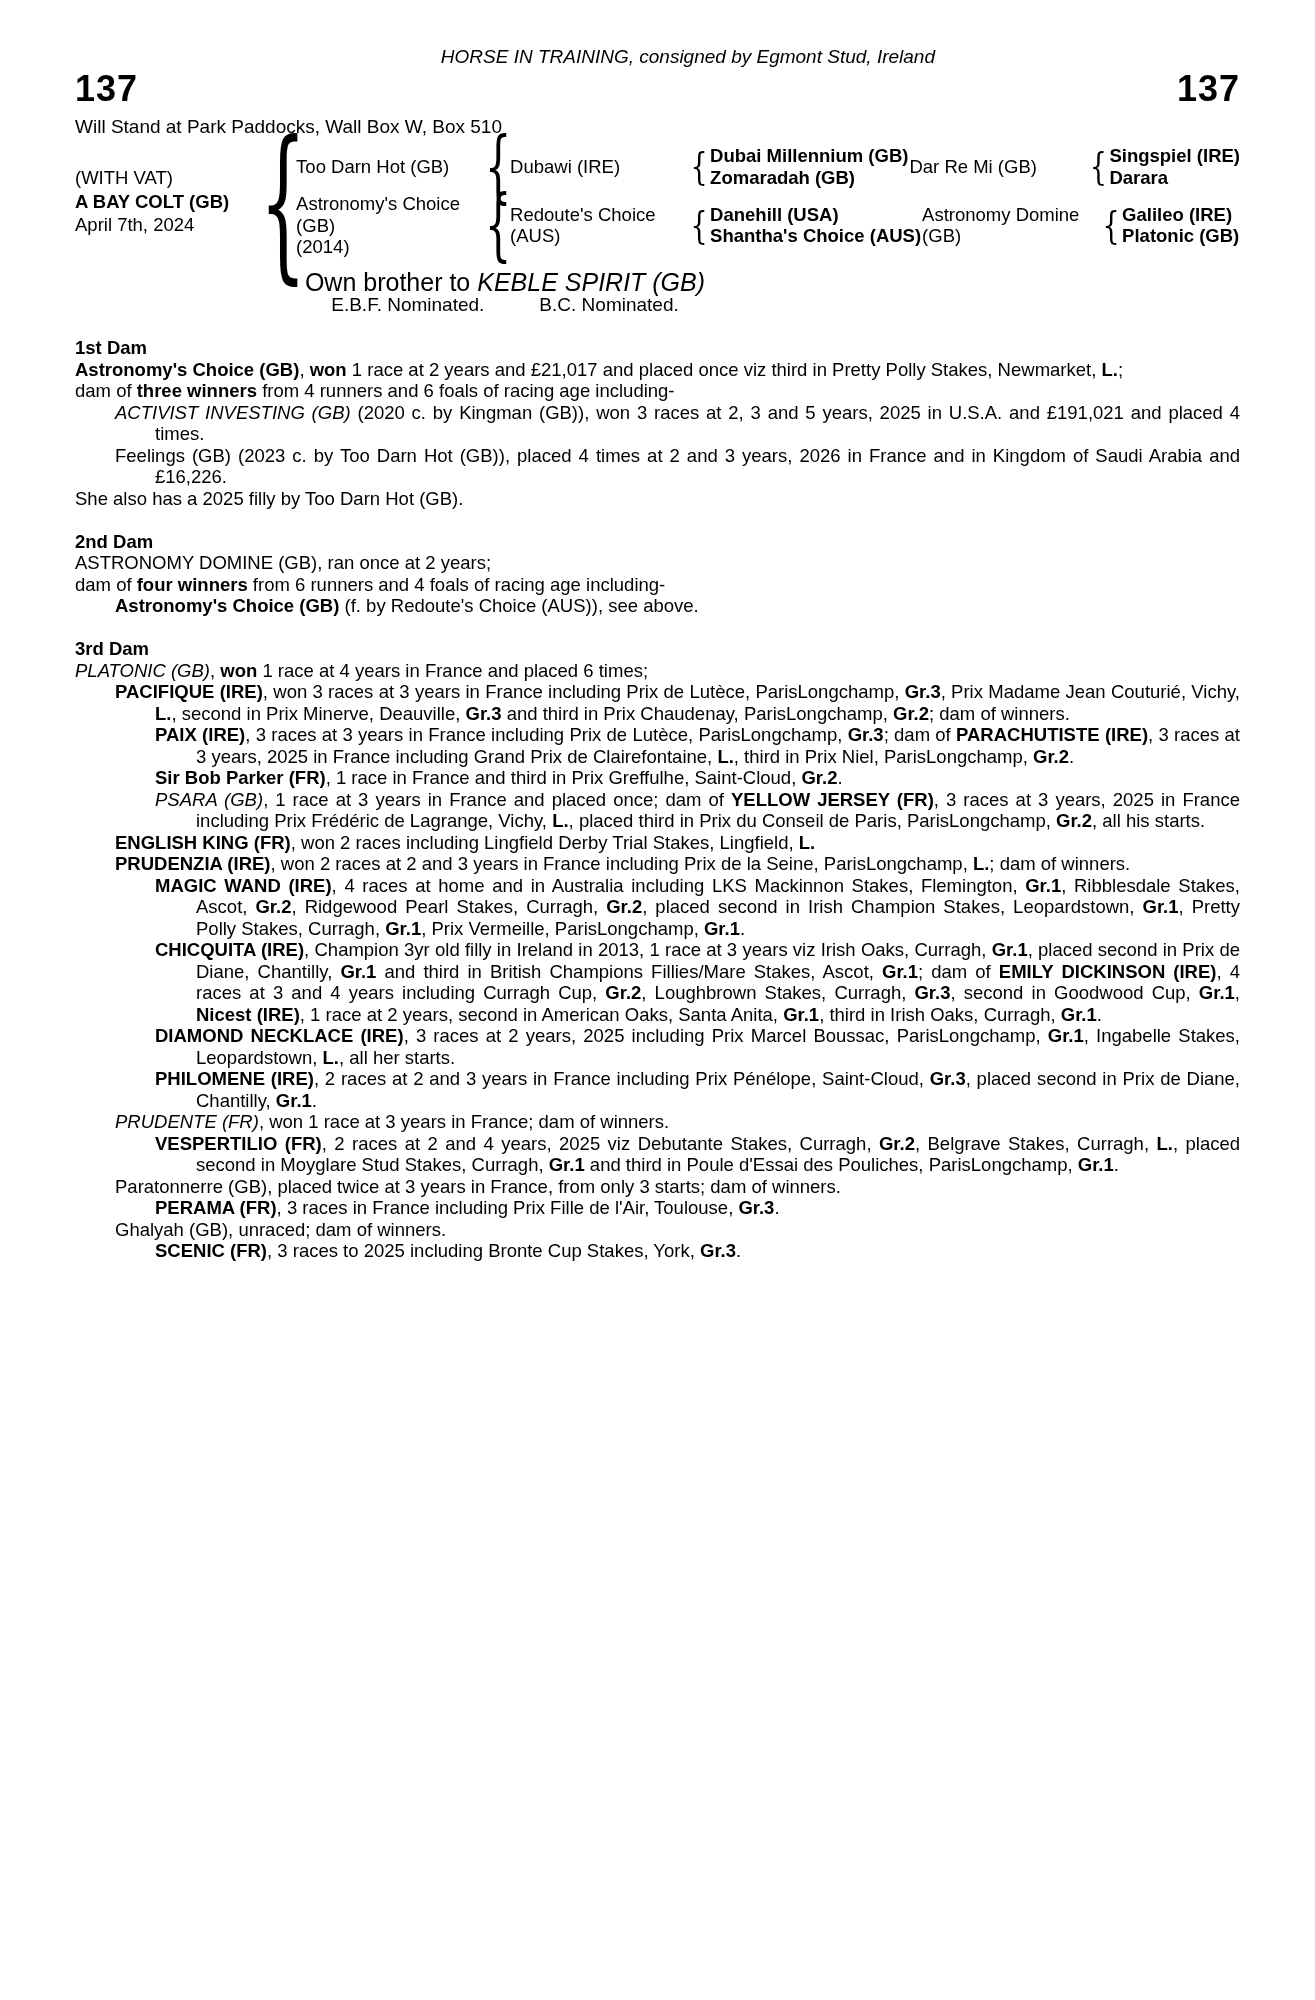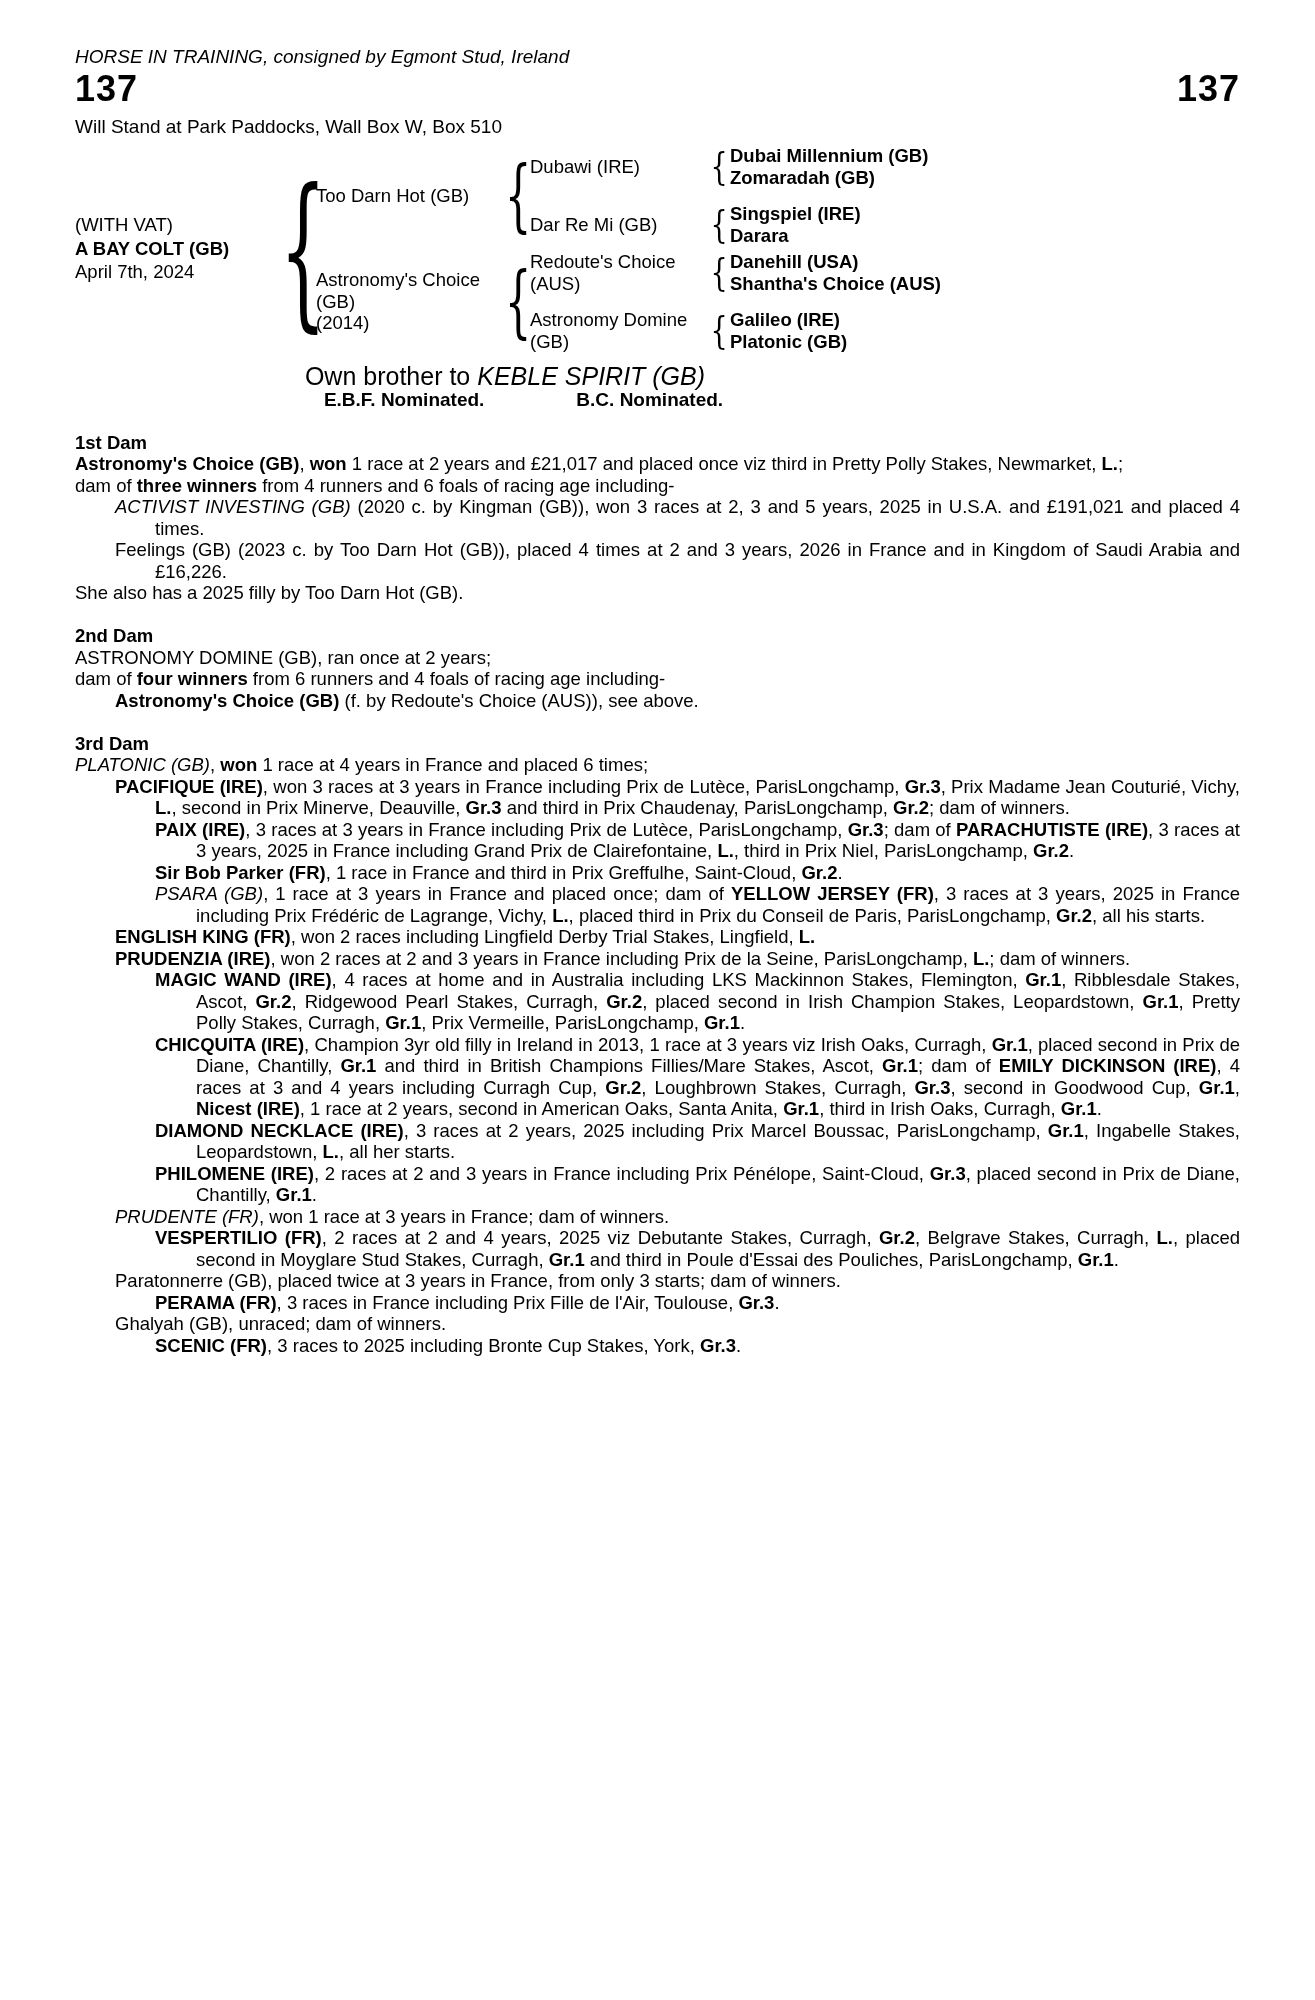--- a/index.html
+++ b/index.html
@@ -10,21 +10,21 @@
     min-height: 2000px;
     padding: 46px 75px 40px 75px;
     font-size: 18.5px;
     line-height: 21.5px;
     background: #ffffff;
   }
   .b { font-weight: 700; }
   .i { font-style: italic; }
 
   .center-zone { width: 860px; }
-  .category-line { text-align: left; font-style: italic; font-size: 19px; }
+  .category-line { text-align: right; font-style: italic; font-size: 19px; }
 
   .lot-row { display: flex; justify-content: space-between; align-items: baseline; margin-top: 2px; }
   .lot { font-size: 36px; font-weight: 700; line-height: 38px; letter-spacing: 1px; }
 
   .stand-line { font-weight: 400; font-size: 19px; margin-top: 8px; }
 
   
   .pedigree { display: flex; margin-top: 8px; }
   .ped-col0 {
     width: 215px;
@@ -44,33 +44,33 @@
   .brace-med > span { font-size: 42px; transform: scaleY(1.85); }
   .brace-sm  { width: 22px; }
   .brace-sm  > span { font-size: 27px; transform: scaleY(1.35); }
 
   .ped-gens { display: flex; flex-direction: column; gap: 5px; }
   .gen1-group { display: flex; }
   .gen1-name {
     width: 190px;
     display: flex; flex-direction: column; justify-content: center;
   }
-  .gen2-col { display: flex; flex-direction: column; gap: 15px; }
+  .gen2-col { display: flex; flex-direction: row; gap: 1px; }
   .gen2-group { display: flex; min-height: 43px; }
   .gen2-name {
     width: 178px;
     display: flex; flex-direction: column; justify-content: center;
   }
   .gen3-col { display: flex; flex-direction: column; justify-content: center; }
   .gen3-line { height: 21.5px; white-space: nowrap; font-weight: bold; }
 
   
   .own-brother { text-align: center; margin-top: 14px; font-size: 25px; }
   .nominations { display: flex; justify-content: center; gap: 55px; margin-top: 1px; font-size: 19px; }
-  .nominations span { font-weight: 700; margin-left: 37px; }
+  .nominations span { font-weight: 400; }
 
   
   .section-heading { font-weight: 700; margin-top: 21.5px; }
   .para { margin: 0; text-align: justify; }
   .lvl0 { padding-left: 40px;  text-indent: -40px; }
   .lvl1 { padding-left: 80px;  text-indent: -40px; }
   .lvl2 { padding-left: 121px; text-indent: -41px; }
 </style>
 </head>
 <body>

